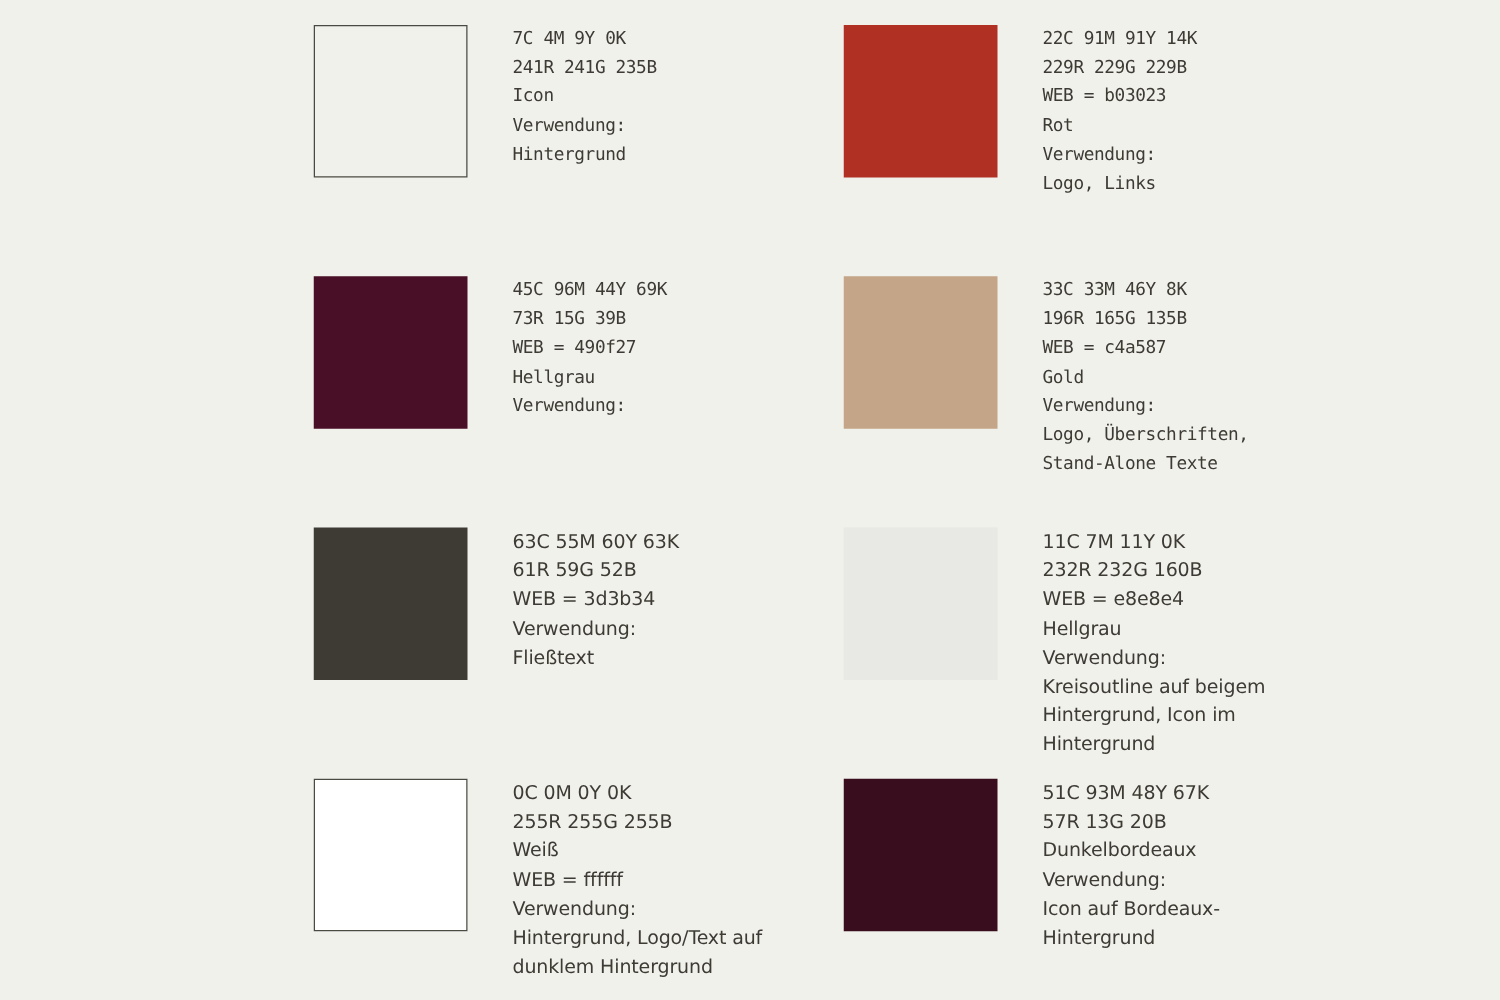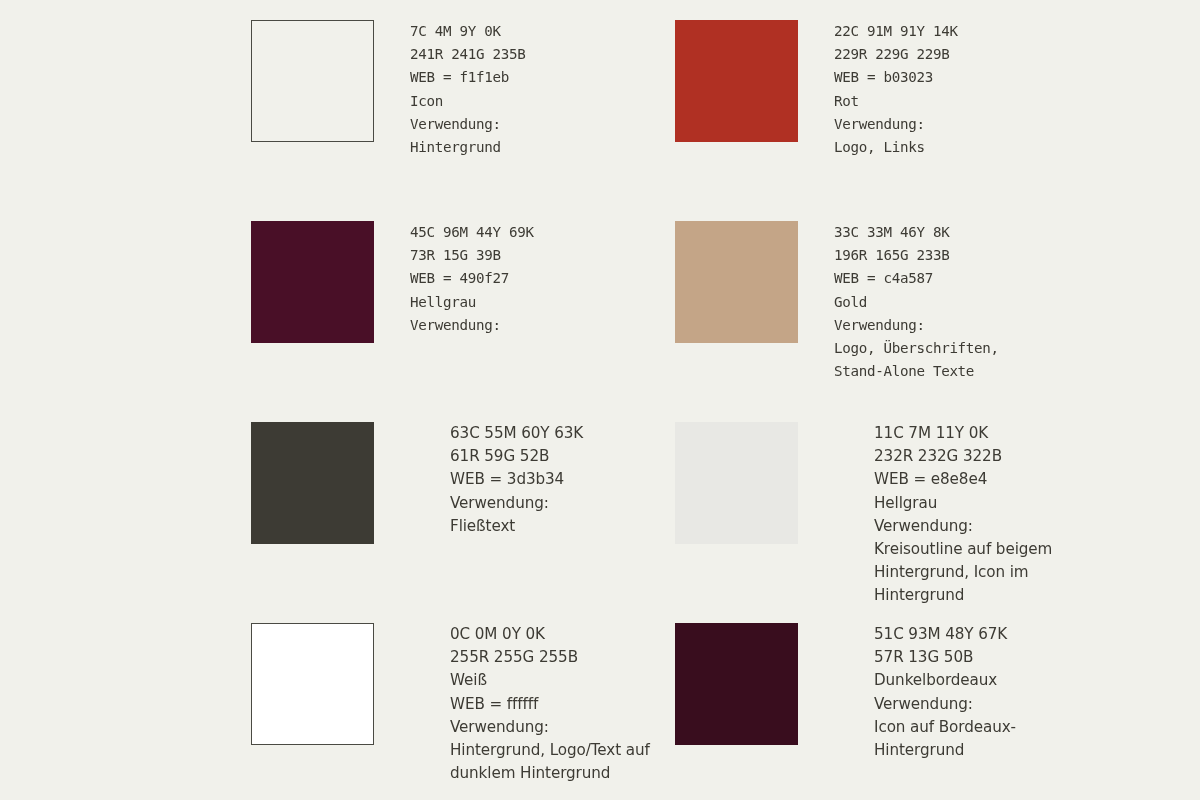--- a/index.html
+++ b/index.html
@@ -68,34 +68,32 @@
   .techno .line {
     font-family: "DejaVu Sans Mono", "Liberation Mono", monospace;
     font-size: 14.2px;
     letter-spacing: -0.3px;
   }
 
   .plain .line {
     font-family: "DejaVu Sans", "Liberation Sans", sans-serif;
     font-size: 15.2px;
     letter-spacing: -0.1px;
-    margin-left: 40px;
   }
 </style>
 </head>
 <body style="background: rgb(241, 241, 235);">
 
 <div class="sheet">
   <div class="grid" id="palette-grid">
       <div class="entry techno">
         <div class="swatch bordered" style="background: rgb(241, 241, 235); border-color: rgb(74, 74, 67);"></div>
         <div class="info">
           <div class="line">7C 4M 9Y 0K</div>
           <div class="line">241R 241G 235B</div>
-          <div class="line">WEB = f1f1eb</div>
           <div class="line">Icon</div>
           <div class="line">Verwendung:</div>
           <div class="line">Hintergrund</div>
         </div>
       </div>
       <div class="entry techno">
         <div class="swatch" style="background: rgb(176, 48, 35);"></div>
         <div class="info">
           <div class="line">22C 91M 91Y 14K</div>
           <div class="line">229R 229G 229B</div>
@@ -112,21 +110,21 @@
           <div class="line">73R 15G 39B</div>
           <div class="line">WEB = 490f27</div>
           <div class="line">Hellgrau</div>
           <div class="line">Verwendung:</div>
         </div>
       </div>
       <div class="entry techno">
         <div class="swatch" style="background: rgb(196, 165, 135);"></div>
         <div class="info">
           <div class="line">33C 33M 46Y 8K</div>
-          <div class="line">196R 165G 233B</div>
+          <div class="line">196R 165G 135B</div>
           <div class="line">WEB = c4a587</div>
           <div class="line">Gold</div>
           <div class="line">Verwendung:</div>
           <div class="line">Logo, Überschriften,
 Stand-Alone Texte</div>
         </div>
       </div>
       <div class="entry plain">
         <div class="swatch" style="background: rgb(61, 59, 52);"></div>
         <div class="info">
@@ -134,21 +132,21 @@
           <div class="line">61R 59G 52B</div>
           <div class="line">WEB = 3d3b34</div>
           <div class="line">Verwendung:</div>
           <div class="line">Fließtext</div>
         </div>
       </div>
       <div class="entry plain">
         <div class="swatch" style="background: rgb(232, 232, 228);"></div>
         <div class="info">
           <div class="line">11C 7M 11Y 0K</div>
-          <div class="line">232R 232G 322B</div>
+          <div class="line">232R 232G 160B</div>
           <div class="line">WEB = e8e8e4</div>
           <div class="line">Hellgrau</div>
           <div class="line">Verwendung:</div>
           <div class="line">Kreisoutline auf beigem
 Hintergrund, Icon im
 Hintergrund</div>
         </div>
       </div>
       <div class="entry plain">
         <div class="swatch bordered" style="background: rgb(255, 255, 255); border-color: rgb(74, 74, 67);"></div>
@@ -159,21 +157,21 @@
           <div class="line">WEB = ffffff</div>
           <div class="line">Verwendung:</div>
           <div class="line">Hintergrund, Logo/Text auf
 dunklem Hintergrund</div>
         </div>
       </div>
       <div class="entry plain">
         <div class="swatch" style="background: rgb(57, 13, 30);"></div>
         <div class="info">
           <div class="line">51C 93M 48Y 67K</div>
-          <div class="line">57R 13G 50B</div>
+          <div class="line">57R 13G 20B</div>
           <div class="line">Dunkelbordeaux</div>
           <div class="line">Verwendung:</div>
           <div class="line">Icon auf Bordeaux-
 Hintergrund</div>
         </div>
       </div>
     </div>
 </div>
 
 </body></html>

